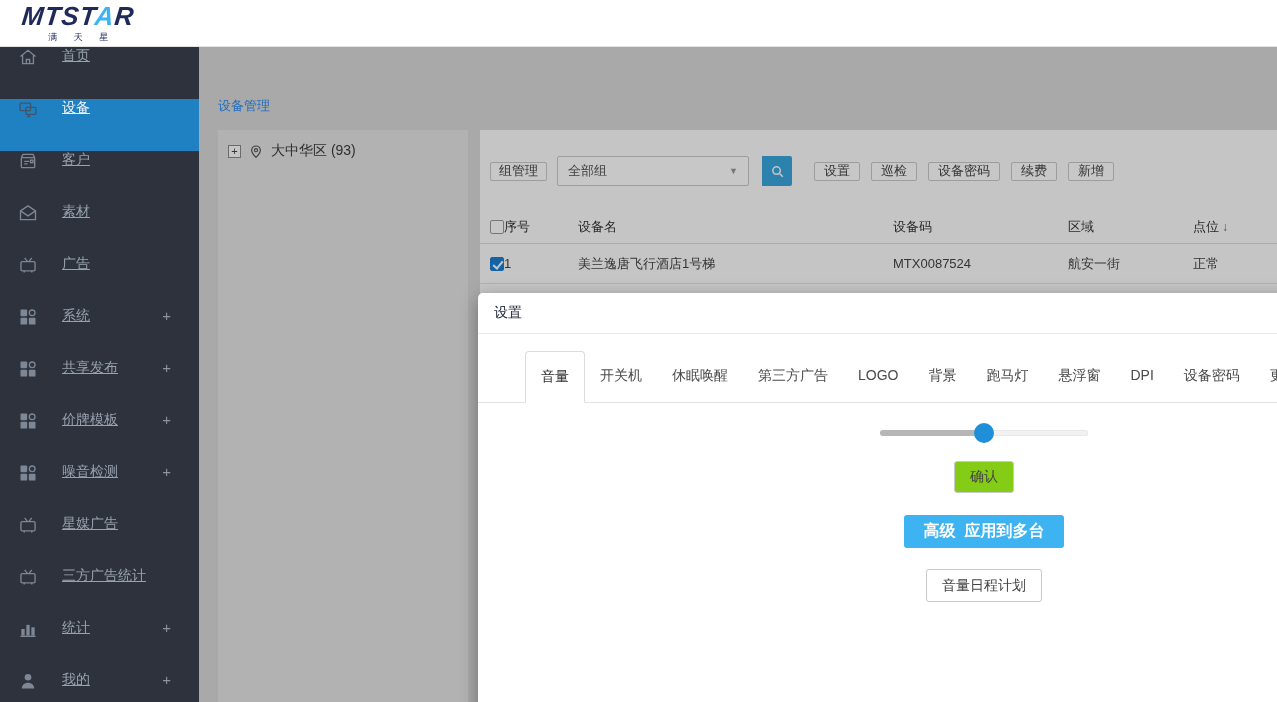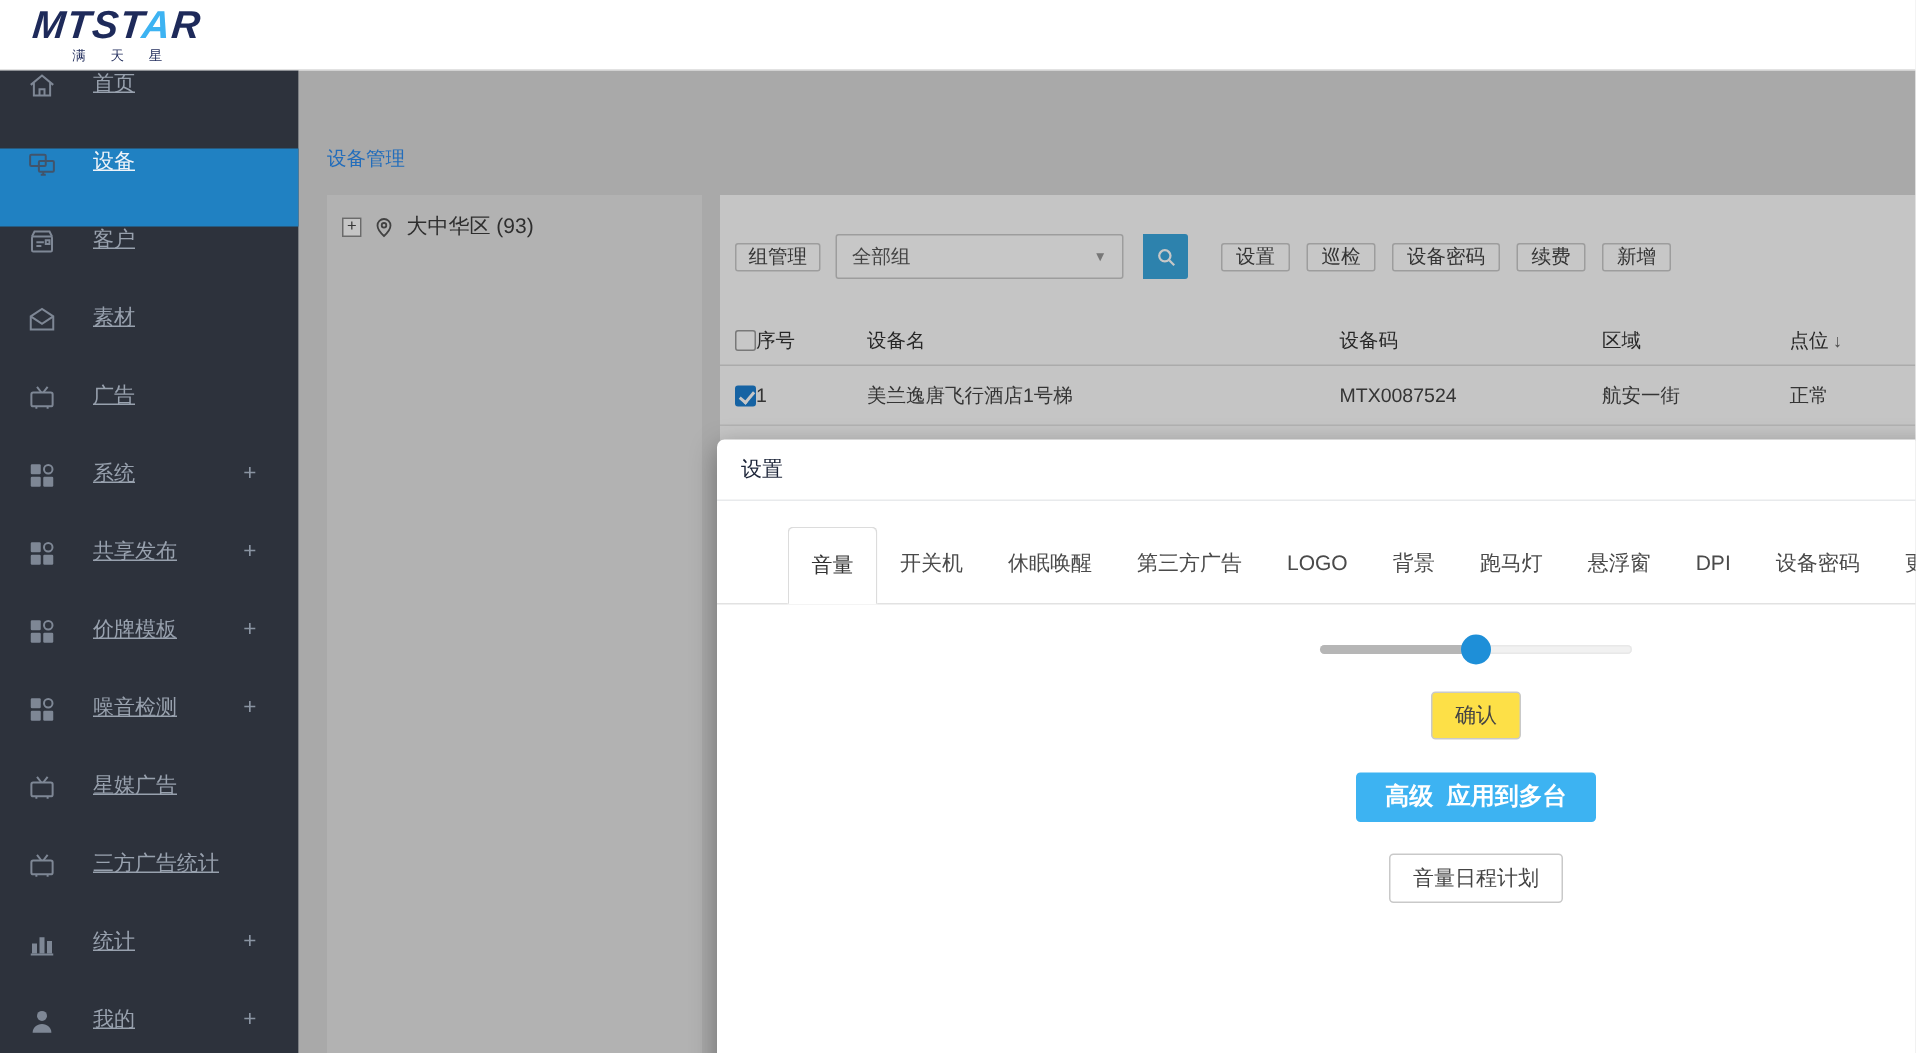--- a/index.html
+++ b/index.html
@@ -78,21 +78,21 @@
   .tabs-wrap { margin-top:17px; border-bottom:1px solid #e2e2e2; padding-left:47px; display:flex; }
   .tab { padding:16px 15px; font-size:14px; color:#4a4a4a; cursor:pointer; white-space:nowrap; }
   .tab.active { border:1px solid #dcdcdc; border-bottom:1px solid #fff; border-radius:4px 4px 0 0;
                 margin-bottom:-1px; background:#fff; color:#333; }
   .modal-body { display:flex; flex-direction:column; align-items:center; width:1012px; }
   .slider { position:relative; width:208px; height:6px; margin-top:27px; background:#f1f1f1;
             border-radius:3px; box-shadow:inset 0 0 0 1px #e8e8e8; }
   .slider-fill { position:absolute; left:0; top:0; height:6px; background:#b6b6b6; border-radius:3px; }
   .slider-thumb { position:absolute; top:-7px; width:20px; height:20px; border-radius:50%;
                   background:var(--slider-thumb); cursor:pointer; }
-  .confirm-btn { margin-top:25px; min-width:54px; height:32px; background:#fde047; border:1px solid #c9c9c9;
+  .confirm-btn { margin-top:25px; min-width:54px; height:32px; background:#84cc16; border:1px solid #c9c9c9;
                  border-radius:3px; font-size:14px; color:#444; padding:0 15px; cursor:pointer; font-family:inherit; }
   .advanced-btn { margin-top:22px; height:33px; border:none; border-radius:3px; background:var(--accent-blue);
                   color:#fff; font-size:16px; font-weight:bold; padding:0 20px; cursor:pointer;
                   white-space:pre; font-family:inherit; }
   .schedule-btn { margin-top:21px; height:33px; background:#fff; border:1px solid #c9c9c9; border-radius:3px;
                   font-size:14px; color:#444; padding:0 15px; cursor:pointer; font-family:inherit; }
 </style>
 </head>
 <body>
 

